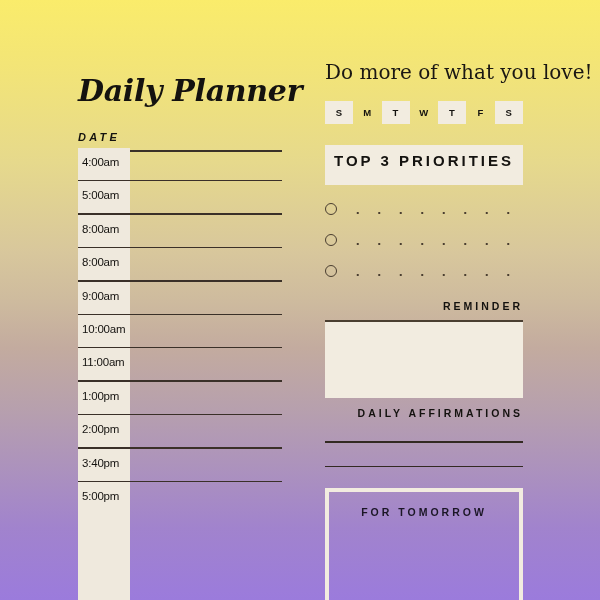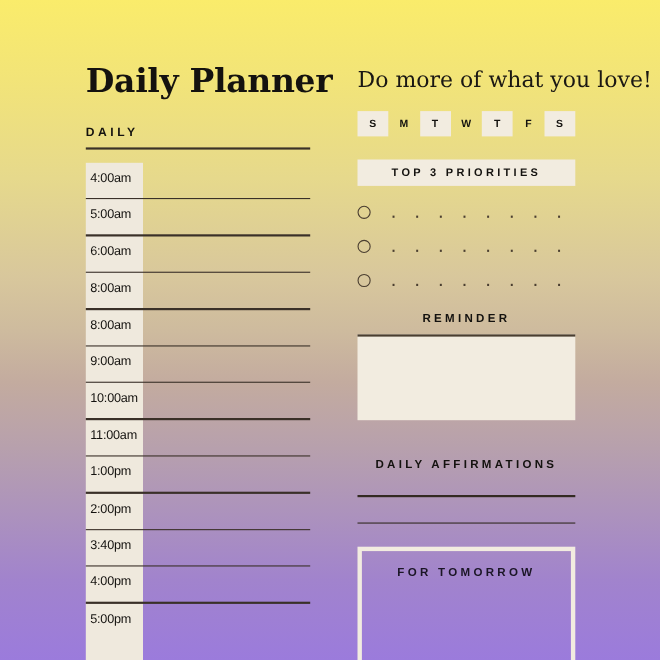--- a/index.html
+++ b/index.html
@@ -29,22 +29,23 @@
         #b7a0ad 68%,
         #ac92bd 78%,
         #a183cd 88%,
         #9b7bdc 100%);
   }
 
   
   .left-col {
     position: absolute;
     left: 78px;
-    top: 60px;
+    top: 76px;
     width: 204px;
+    font-style: italic;
   }
 
   .title {
     font-family: "DejaVu Serif", "Liberation Serif", serif;
     font-weight: bold;
     font-size: 30px;
     line-height: 1;
     color: #14120f;
     letter-spacing: -0.3px;
     margin: 0;
@@ -143,22 +144,22 @@
     box-sizing: border-box;
   }
   .day.boxed {
     background: #f2ece0;
   }
 
   .section-bar {
     margin-top: 21px;
     background: #f2ece0;
     text-align: center;
-    padding: 7px 0 6px 0;
-    font-size: 10px;
+    padding: 7px 0 16px 0;
+    font-size: 15px;
     font-weight: bold;
     letter-spacing: 3px;
     color: #14120f;
   }
 
   .priority-row {
     display: flex;
     align-items: center;
     margin-top: 17px;
     height: 14px;
@@ -176,38 +177,38 @@
     margin-left: 6px;
     height: 2px;
     margin-top: 7px;
     background-image: radial-gradient(circle, #4a3e30 0.9px, transparent 1.1px);
     background-size: 21.5px 2px;
     background-repeat: repeat-x;
     background-position: 4px center;
   }
 
   .section-heading {
-    text-align: center;
+    text-align: right;
     font-size: 10.5px;
     font-weight: bold;
     letter-spacing: 3px;
     color: #14120f;
   }
 
   .heading-reminder { margin-top: 22px; }
 
   .reminder-box {
     margin-top: 8px;
     height: 78px;
     background: #f2ece0;
     border-top: 2.5px solid #4a3e30;
     box-sizing: border-box;
   }
 
-  .heading-affirm { margin-top: 34px; }
+  .heading-affirm { margin-top: 9px; }
 
   .affirm-line {
     height: 1.6px;
     background: #332a22;
     margin-top: 23px;
   }
   .affirm-line.first { margin-top: 22px; }
 
   .tomorrow-box {
     margin-top: 21px;
@@ -224,40 +225,36 @@
     color: #1b1626;
   }
 </style>
 </head>
 <body>
 
 <div id="planner">
 
   <div class="left-col">
     <h1 class="title">Daily Planner</h1>
-    <div class="date-label">DAILY</div>
+    <div class="date-label">DATE</div>
     <div class="date-rule"></div>
   </div>
 
   <div class="schedule">
     <div class="time-strip"></div>
     <div id="slots">
         <div class="slot">
           <div class="slot-time">4:00am</div>
           <div class="slot-rule"></div>
         </div>
         <div class="slot">
           <div class="slot-time">5:00am</div>
           <div class="slot-rule"></div>
         </div>
         <div class="slot">
-          <div class="slot-time">6:00am</div>
-          <div class="slot-rule"></div>
-        </div>
-        <div class="slot">
           <div class="slot-time">8:00am</div>
           <div class="slot-rule"></div>
         </div>
         <div class="slot">
           <div class="slot-time">8:00am</div>
           <div class="slot-rule"></div>
         </div>
         <div class="slot">
           <div class="slot-time">9:00am</div>
           <div class="slot-rule"></div>
@@ -273,24 +270,20 @@
         <div class="slot">
           <div class="slot-time">1:00pm</div>
           <div class="slot-rule"></div>
         </div>
         <div class="slot">
           <div class="slot-time">2:00pm</div>
           <div class="slot-rule"></div>
         </div>
         <div class="slot">
           <div class="slot-time">3:40pm</div>
-          <div class="slot-rule"></div>
-        </div>
-        <div class="slot">
-          <div class="slot-time">4:00pm</div>
           <div class="slot-rule"></div>
         </div>
         <div class="slot">
           <div class="slot-time">5:00pm</div>
         </div>
       </div>
   </div>
 
   <div class="right-col">
 

